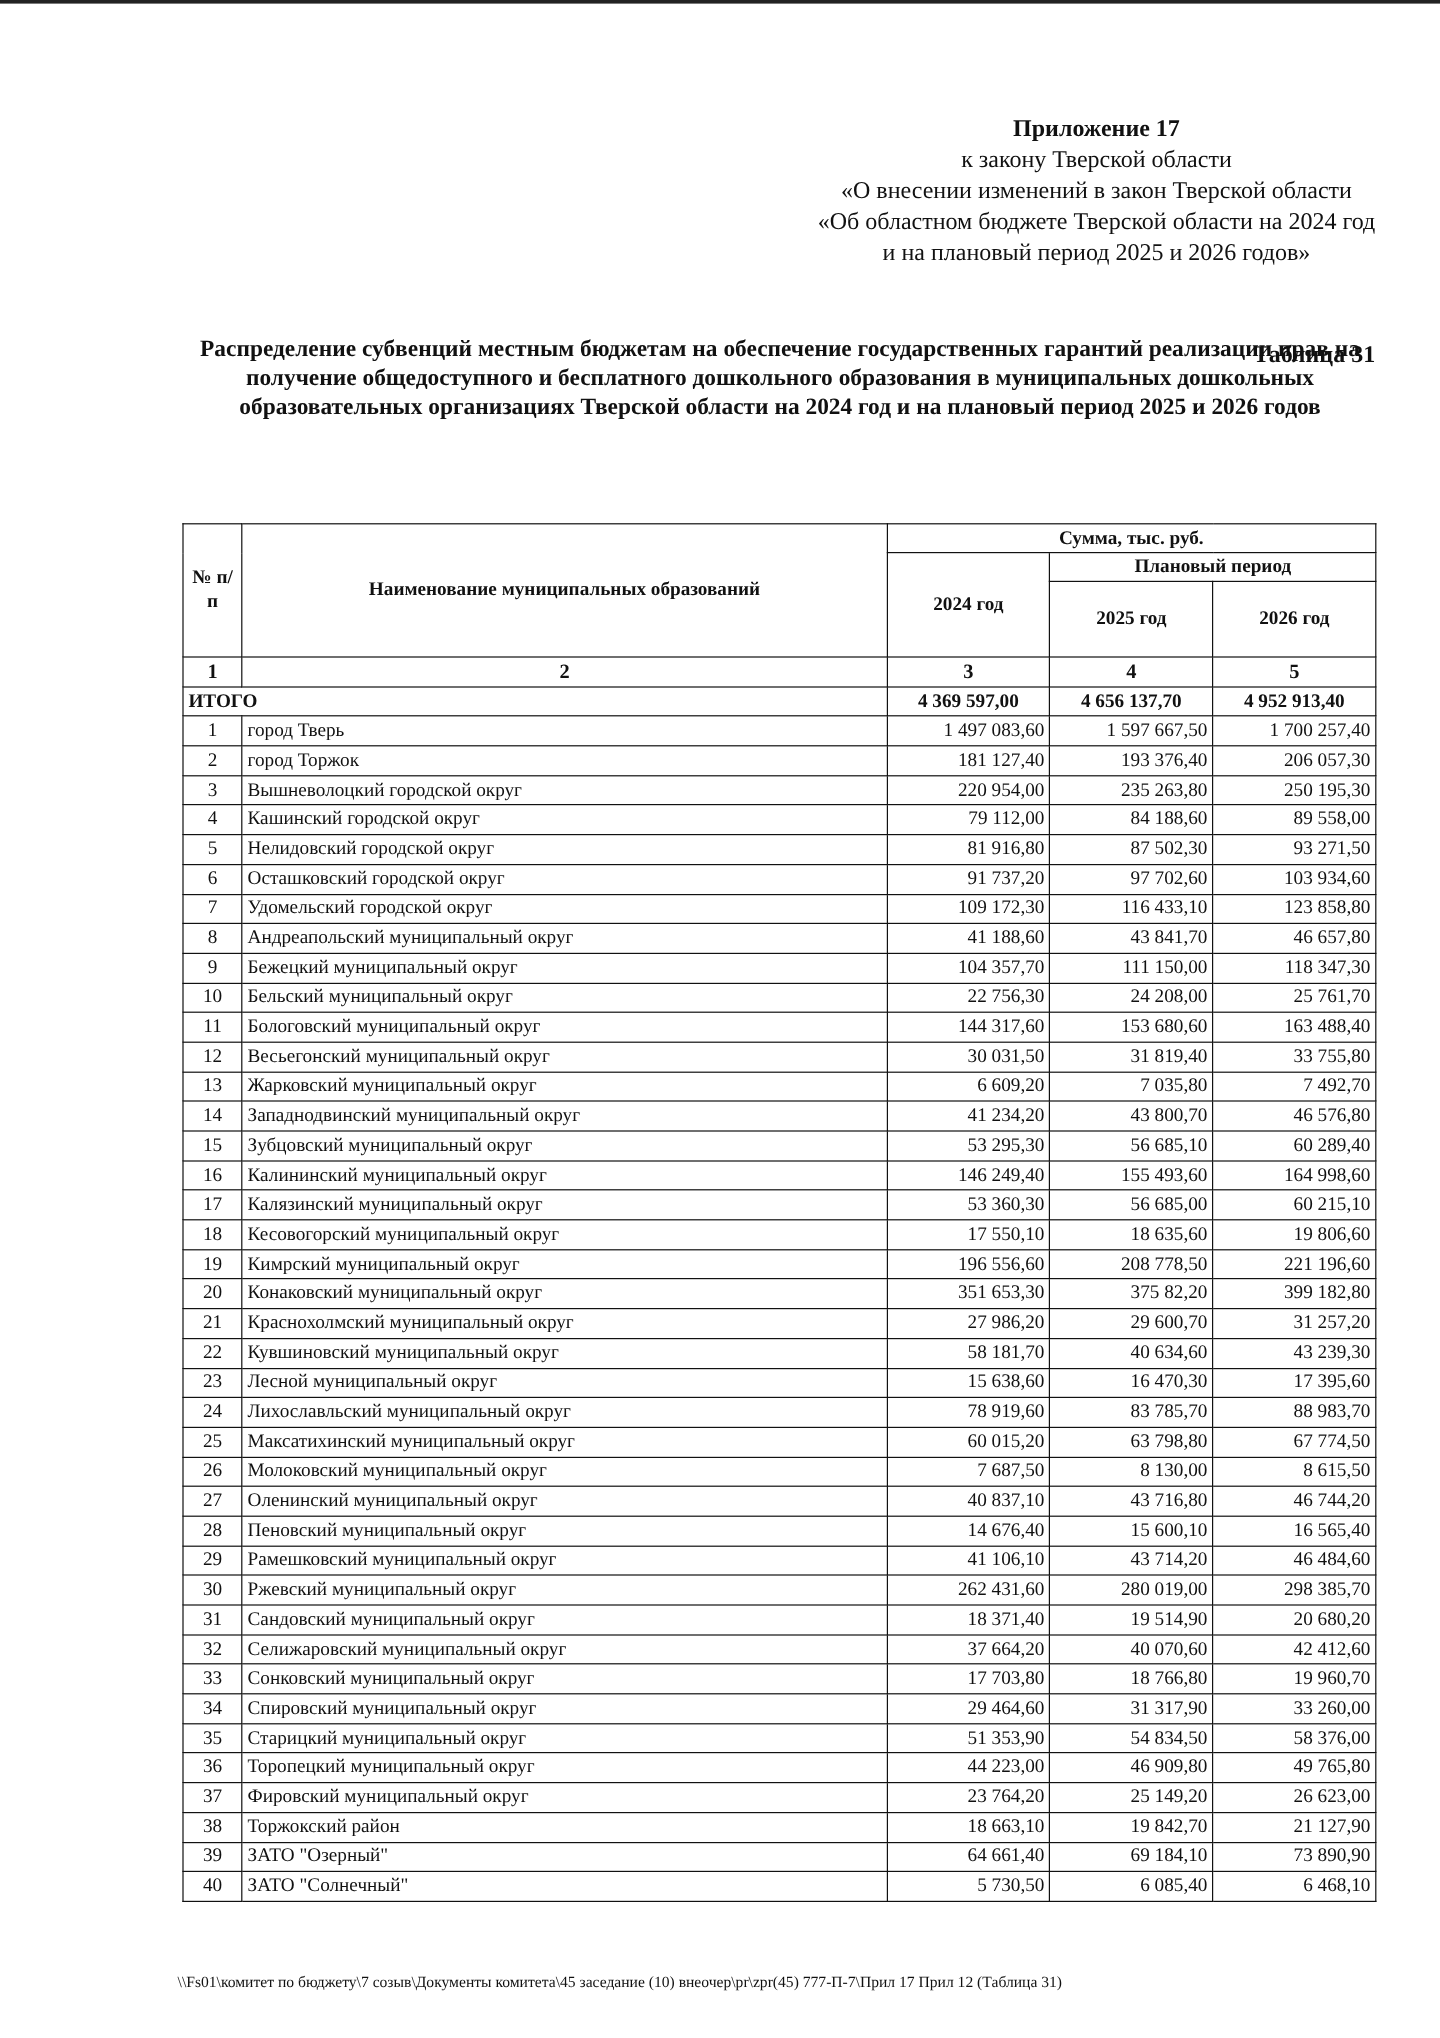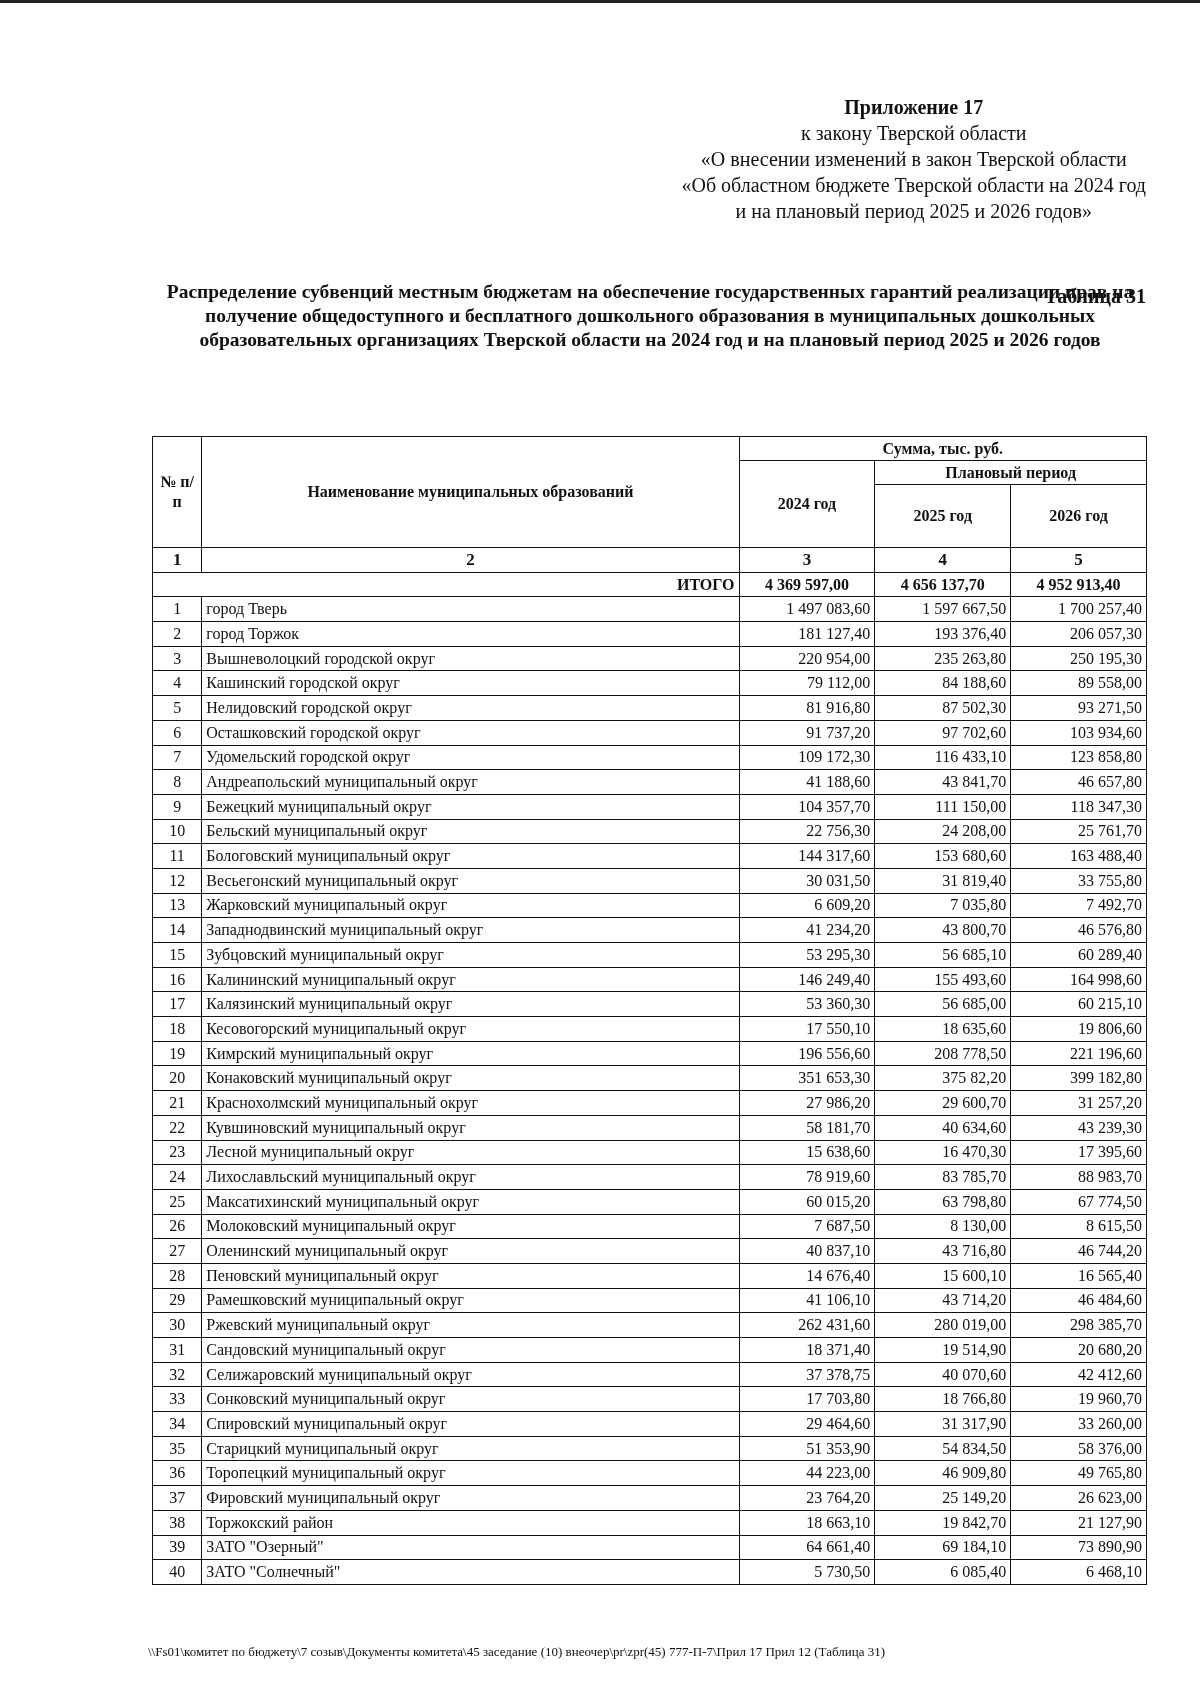--- a/index.html
+++ b/index.html
@@ -30,21 +30,21 @@
   }
   table.main th { font-weight: bold; }
   .c-num { width: 40px; text-align: center; margin-left: 28px; }
   .c-name { width: 525px; text-align: left; }
   .c-val { width: 126px; text-align: right; }
   .hdr-sum { height: 23px !important; text-align: center; }
   .hdr-plan { height: 23px !important; text-align: center; }
   .hdr-year { height: 66px !important; text-align: center; }
   .hdr-colnum td { font-weight: bold; text-align: center; font-size: 17px; }
   .total-row td { font-weight: bold; }
-  .total-label { text-align: right; }
+  .total-label { text-align: left; }
   .total-row .c-val { text-align: center; }
   .footer-path {
     position: absolute; left: 148px; top: 1644px; font-size: 13px;
   }
 </style>
 </head>
 <body>
 
 <div class="topline"></div>
 
@@ -303,21 +303,21 @@
       <tr>
         <td class="c-num">31</td>
         <td class="c-name">Сандовский муниципальный округ</td>
         <td class="c-val">18 371,40</td>
         <td class="c-val">19 514,90</td>
         <td class="c-val">20 680,20</td>
       </tr>
       <tr>
         <td class="c-num">32</td>
         <td class="c-name">Селижаровский муниципальный округ</td>
-        <td class="c-val">37 378,75</td>
+        <td class="c-val">37 664,20</td>
         <td class="c-val">40 070,60</td>
         <td class="c-val">42 412,60</td>
       </tr>
       <tr>
         <td class="c-num">33</td>
         <td class="c-name">Сонковский муниципальный округ</td>
         <td class="c-val">17 703,80</td>
         <td class="c-val">18 766,80</td>
         <td class="c-val">19 960,70</td>
       </tr>

